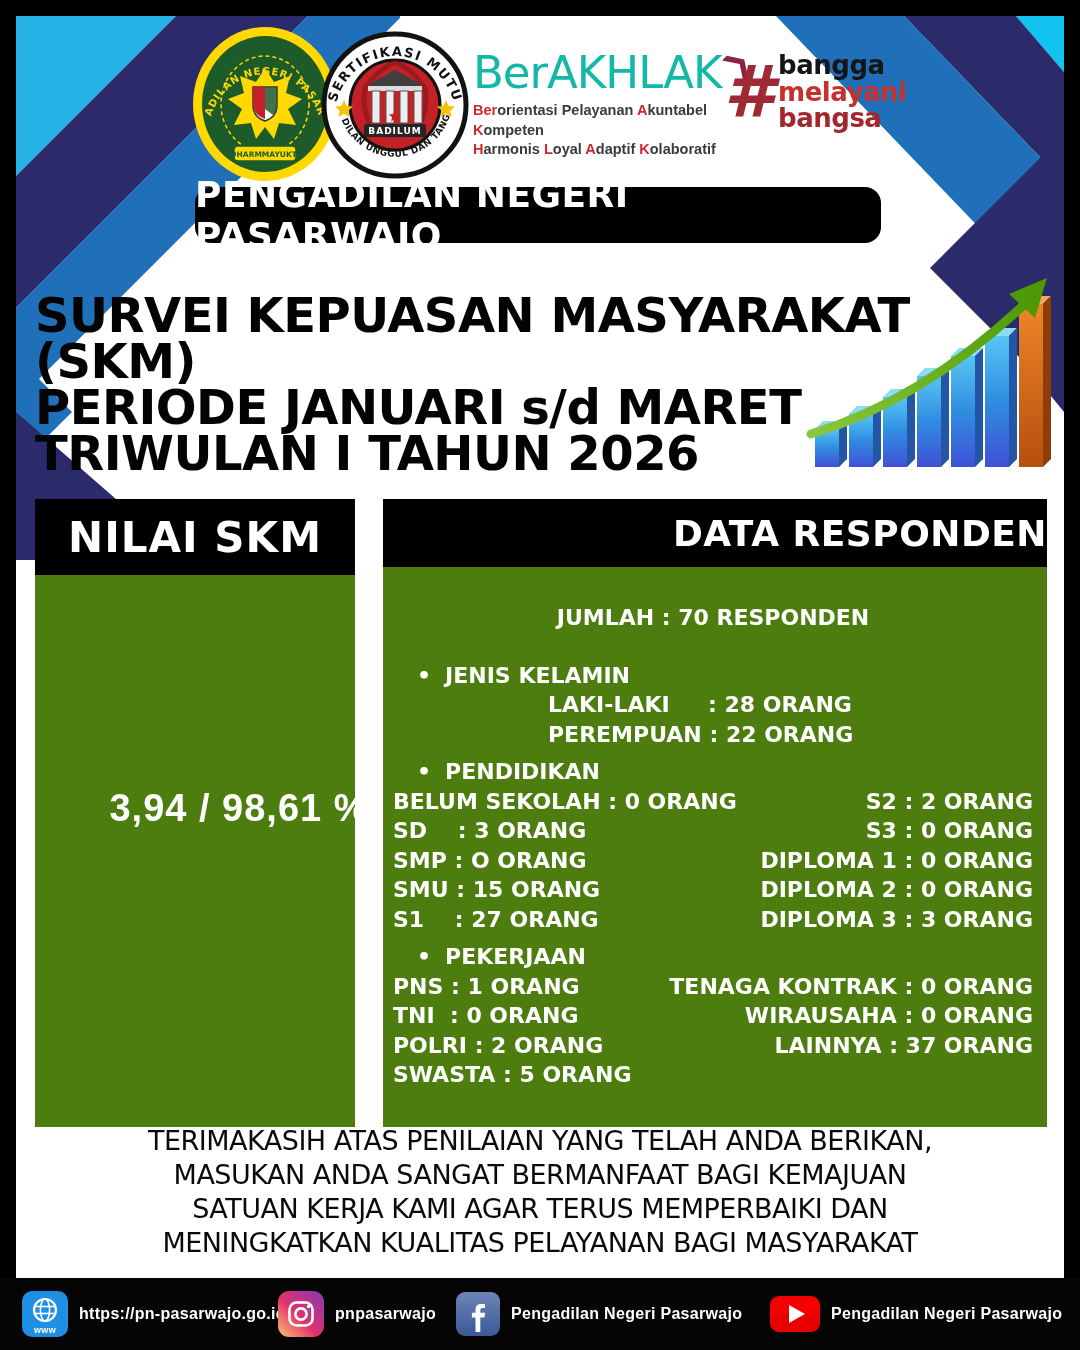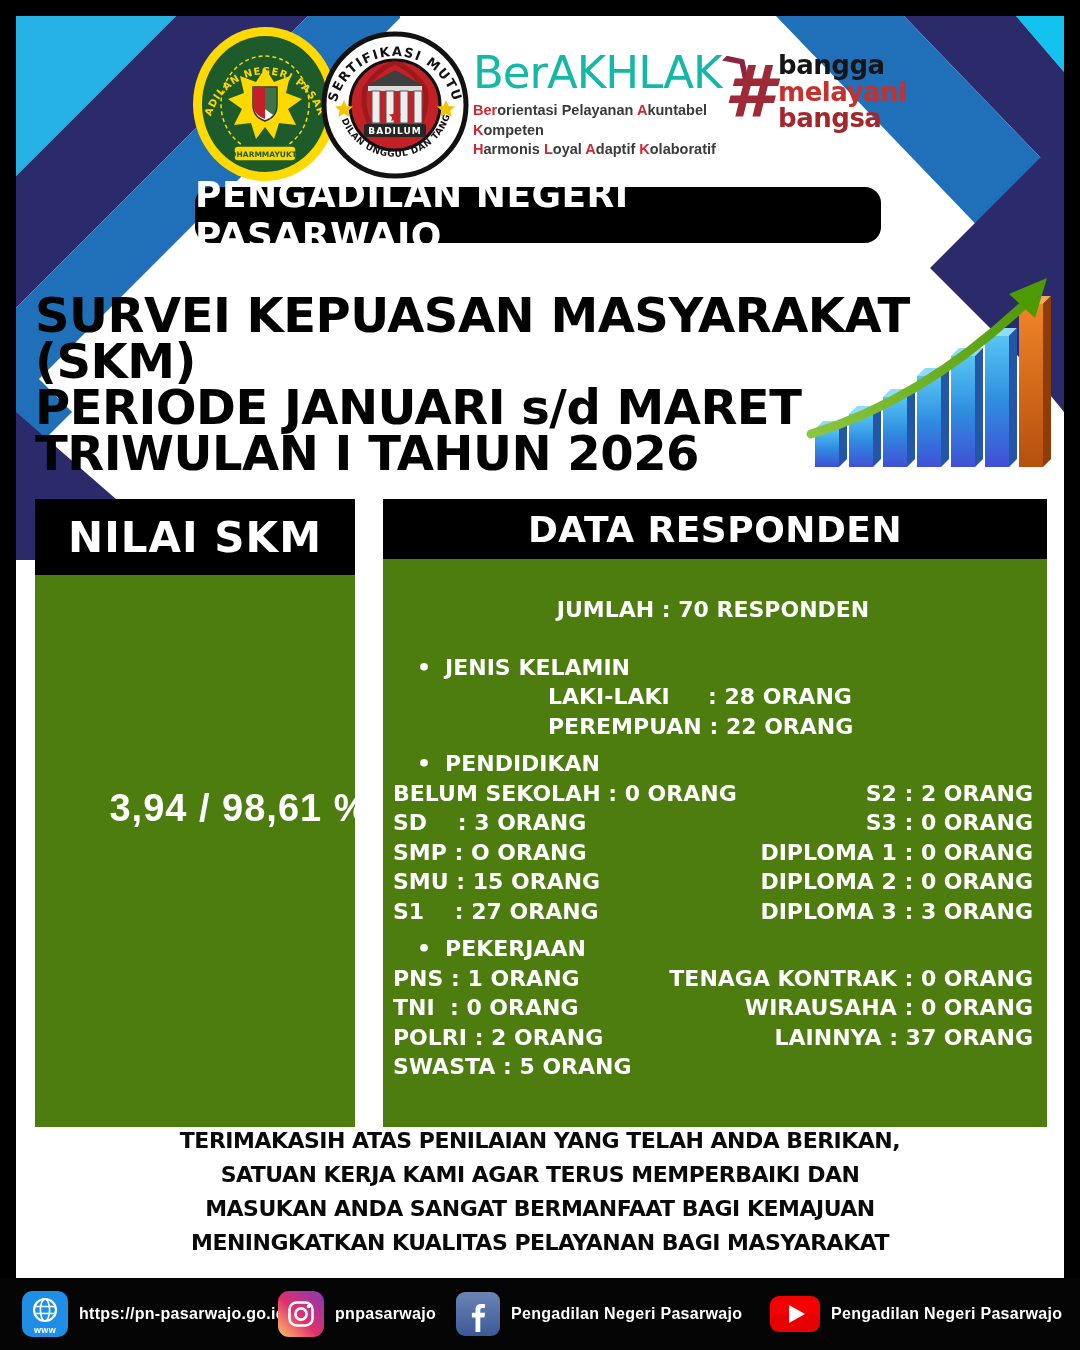--- a/index.html
+++ b/index.html
@@ -31,32 +31,32 @@
   .title{position:absolute;left:35px;top:292px;color:#030303;font-size:48px;font-weight:bold;line-height:46px;letter-spacing:-.5px;}
 
   
   .box{position:absolute;top:487px;background:#4d7c0f;margin-top:12px;}
   .box-header{background:#000;color:#fff;display:flex;align-items:center;justify-content:center;font-weight:bold;}
   .nilai-box{left:35px;width:320px;height:628px;}
   .nilai-box .box-header{height:76px;font-size:42px;letter-spacing:1px;}
   .nilai-value{position:absolute;left:0;top:288px;width:100%;text-align:center;color:#fff;
                font-family:"Liberation Sans",sans-serif;font-size:38px;font-weight:bold;letter-spacing:1px;padding-left:44px;}
   .data-box{left:383px;width:664px;height:628px;}
-  .data-box .box-header{height:60px;font-size:36px;letter-spacing:.5px;}
+  .data-box .box-header{height:68px;font-size:36px;letter-spacing:.5px;justify-content:flex-end;}
   .data-body{color:#fff;font-size:22px;font-weight:bold;line-height:29.5px;padding:36px 14px 0 10px;}
   .jumlah{text-align:center;}
   .section-label{margin-top:28px;padding-left:24px;}
   .section-label .dot{margin-right:14px;}
   .sec2{margin-top:8px;}
   .indent-row{padding-left:155px;white-space:pre;}
   .pair-row{display:flex;justify-content:space-between;white-space:pre;}
 
   
   .thanks{position:absolute;left:36px;top:1124px;width:1008px;text-align:center;color:#0a0a0a;
-          font-size:22px;font-weight:bold;line-height:34px;letter-spacing:-.5px;}
+          font-size:27px;font-weight:normal;line-height:34px;letter-spacing:-.5px;}
 
   
   .footer{position:absolute;left:0;top:1278px;width:1080px;height:72px;background:#050505;}
   .f-item{position:absolute;top:0;height:72px;display:flex;align-items:center;color:#fff;
           font-family:"Liberation Sans",sans-serif;font-size:16px;font-weight:bold;letter-spacing:.3px;}
   .f-item svg{margin-right:11px;flex:0 0 auto;}
   .f-web{left:22px;}.f-ig{left:278px;}.f-fb{left:456px;}.f-yt{left:770px;}
 </style>
 </head>
 <body>
@@ -245,22 +245,22 @@
       </div>
       <div class="pair-row"><span>PNS : 1 ORANG</span><span>TENAGA KONTRAK : 0 ORANG</span></div>
       <div class="pair-row"><span>TNI  : 0 ORANG</span><span>WIRAUSAHA : 0 ORANG</span></div>
       <div class="pair-row"><span>POLRI : 2 ORANG</span><span>LAINNYA : 37 ORANG</span></div>
       <div class="pair-row"><span>SWASTA : 5 ORANG</span><span></span></div>
     </div>
   </div>
 
   <div class="thanks">
     <div>TERIMAKASIH ATAS PENILAIAN YANG TELAH ANDA BERIKAN,</div>
+    <div>MASUKAN ANDA SANGAT BERMANFAAT BAGI KEMAJUAN</div>
     <div>SATUAN KERJA KAMI AGAR TERUS MEMPERBAIKI DAN</div>
-    <div>MASUKAN ANDA SANGAT BERMANFAAT BAGI KEMAJUAN</div>
     <div>MENINGKATKAN KUALITAS PELAYANAN BAGI MASYARAKAT</div>
   </div>
 
   <div class="footer">
 
     <div class="f-item f-web">
       <svg width="46" height="46" viewBox="0 0 46 46">
         <rect width="46" height="46" rx="10" fill="#1f8fe5"></rect>
         <circle cx="23" cy="19" r="11" fill="none" stroke="#fff" stroke-width="2.2"></circle>
         <ellipse cx="23" cy="19" rx="4.6" ry="11" fill="none" stroke="#fff" stroke-width="1.6"></ellipse>

